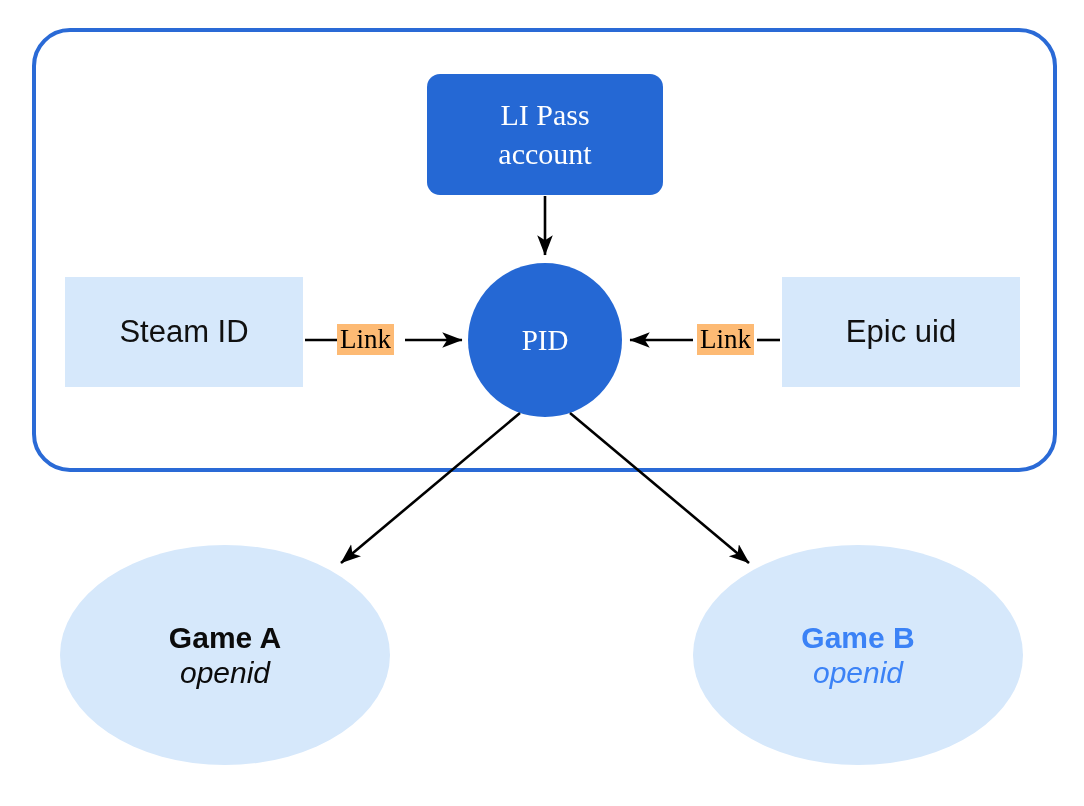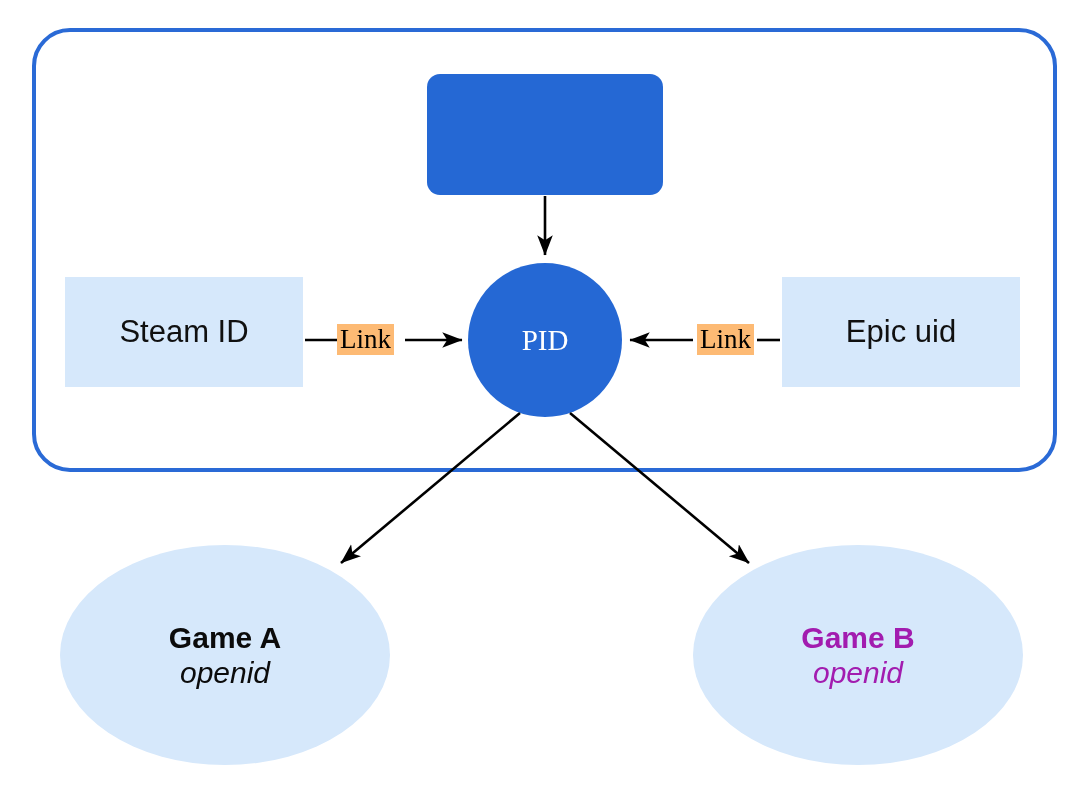--- a/index.html
+++ b/index.html
@@ -87,21 +87,21 @@
     top: 545px;
     width: 330px;
     height: 220px;
     color: #0b0b0b;
   }
   #game-b-text {
     left: 693px;
     top: 545px;
     width: 330px;
     height: 220px;
-    color: #a21caf;
+    color: #3b82f6;
   }
   .game-title {
     font-size: 30px;
     font-weight: bold;
     line-height: 1.18;
     text-align: right;
   }
   .game-sub {
     font-size: 30px;
     font-weight: normal;
@@ -162,20 +162,24 @@
     <line x1="405" y1="340" x2="462" y2="340" stroke="#000000" stroke-width="2.6" marker-end="url(#arrowhead)"></line>
 
     <line x1="780" y1="340" x2="757" y2="340" stroke="#000000" stroke-width="2.6"></line>
     <line x1="693" y1="340" x2="630" y2="340" stroke="#000000" stroke-width="2.6" marker-end="url(#arrowhead)"></line>
 
     <line x1="520" y1="413" x2="341" y2="563" stroke="#000000" stroke-width="2.6" marker-end="url(#arrowhead)"></line>
 
     <line x1="570" y1="413" x2="749" y2="563" stroke="#000000" stroke-width="2.6" marker-end="url(#arrowhead)"></line>
   </svg>
 
+  <div class="node-label" id="li-pass-text">
+    <span>LI Pass</span>
+    <span>account</span>
+  </div>
 
   <div class="node-label" id="pid-text">
     <span>PID</span>
   </div>
 
   <div class="node-label" id="steam-text">
     <span>Steam ID</span>
   </div>
 
   <div class="node-label" id="epic-text">

